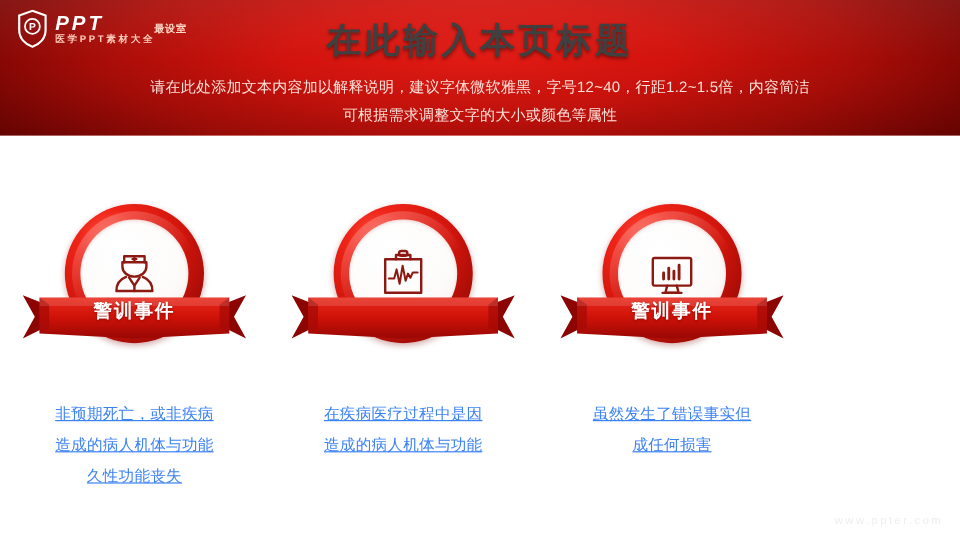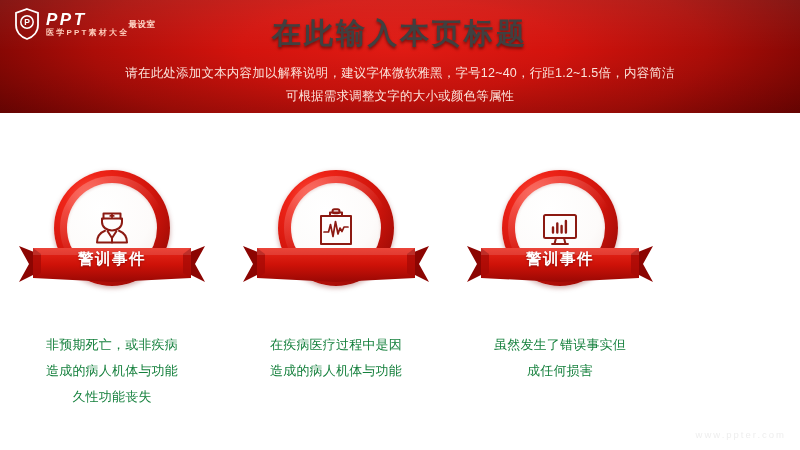--- a/index.html
+++ b/index.html
@@ -90,21 +90,21 @@
     position:absolute;left:0;top:0;width:186px;height:34px;
     display:flex;align-items:center;justify-content:center;
     font-size:15.5px;font-weight:bold;color:#ffffff;letter-spacing:1.5px;
     text-shadow:0 1px 2px rgba(90,0,0,0.55);
     z-index:3;
   }
 
   
   .body-text{
     margin-top:46px;width:200px;text-align:center;
-    font-size:13px;color:#15803d;line-height:2.0;letter-spacing:0.2px;
+    font-size:13px;color:#3b82f6;line-height:2.0;letter-spacing:0.2px;text-decoration:underline;
   }
   .body-text div{white-space:nowrap;}
 
   
   .watermark{
     position:absolute;right:14px;bottom:10px;
     font-size:9.5px;color:#eeeeee;letter-spacing:2px;
   }
 </style>
 </head>

